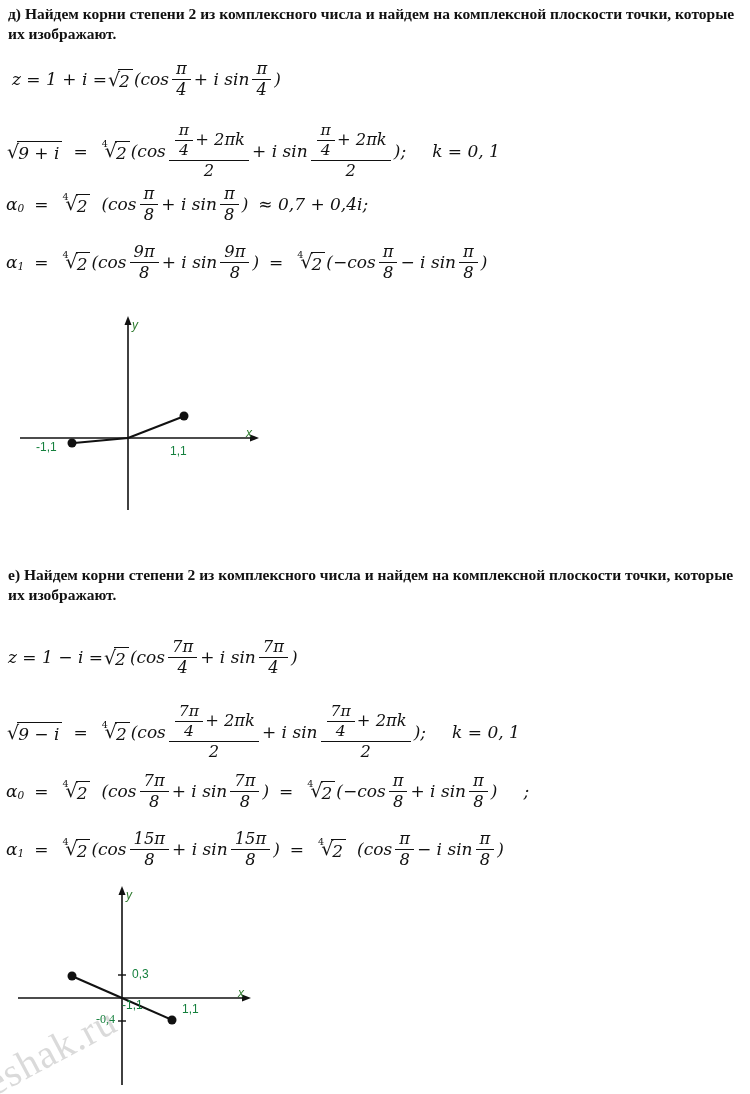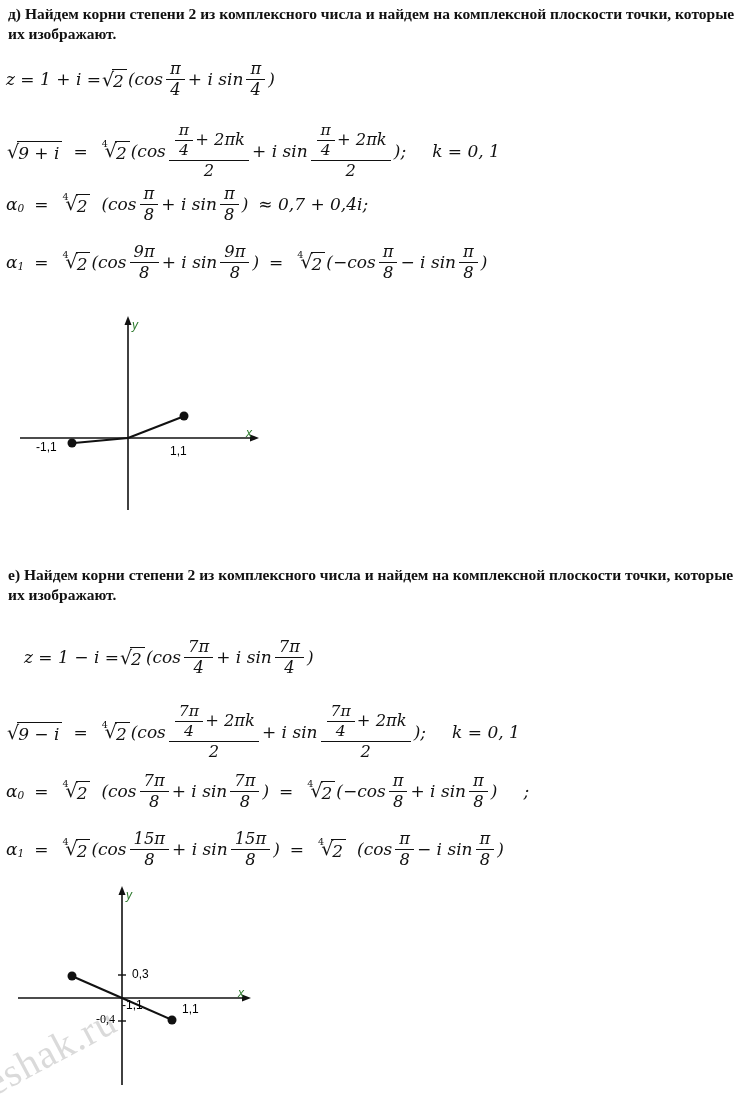--- a/index.html
+++ b/index.html
@@ -118,21 +118,21 @@
     position: absolute;
     font-family: "Liberation Sans", sans-serif;
     font-size: 12px;
     font-style: italic;
     color: #2d7a2d;
   }
   .pt-label {
     position: absolute;
     font-family: "Liberation Sans", sans-serif;
     font-size: 12px;
-    color: #000000;
+    color: #15803d;
   }
   .watermark {
     position: absolute;
     left: -14px;
     bottom: 6px;
     font-family: "Liberation Serif", serif;
     font-size: 40px;
     color: rgba(150,150,150,0.35);
     transform: rotate(-28deg);
     transform-origin: left bottom;
@@ -140,21 +140,21 @@
     pointer-events: none;
   }
 </style>
 </head>
 <body>
 
 <div class="page">
 
   <div class="para" style="position:absolute; left:4px; top:4px; width:744px;">д) Найдем корни степени 2 из комплексного числа и найдем на комплексной плоскости точки, которые их изображают.</div>
 
-  <div class="math" style="position:absolute; left:6px; top:60px;">
+  <div class="math" style="position:absolute; left:12px; top:60px;">
     <span>z = 1 + i =</span>
     <span class="sqrt">
       <span class="sign">√</span>
         <span class="radicand">2</span>
     </span>
     <span>(cos</span>
     <span class="frac">
       <span class="num">π</span>
       <span class="den">4</span>
     </span>
@@ -290,21 +290,21 @@
       <circle cx="62" cy="133" r="4.5" fill="#111"></circle>
     </svg>
     <span class="axis-label" style="left:122px; top:8px;">y</span>
     <span class="axis-label" style="left:236px; top:116px;">x</span>
     <span class="pt-label" style="left:26px; top:130px;">-1,1</span>
     <span class="pt-label" style="left:160px; top:134px;">1,1</span>
   </div>
 
   <div class="para" style="position:absolute; left:4px; top:565px; width:744px;">е) Найдем корни степени 2 из комплексного числа и найдем на комплексной плоскости точки, которые их изображают.</div>
 
-  <div class="math" style="position:absolute; left:24px; top:638px;">
+  <div class="math" style="position:absolute; left:8px; top:638px;">
     <span>z = 1 − i =</span>
     <span class="sqrt">
       <span class="sign">√</span>
         <span class="radicand">2</span>
     </span>
     <span>(cos</span>
     <span class="frac">
       <span class="num">7π</span>
       <span class="den">4</span>
     </span>

